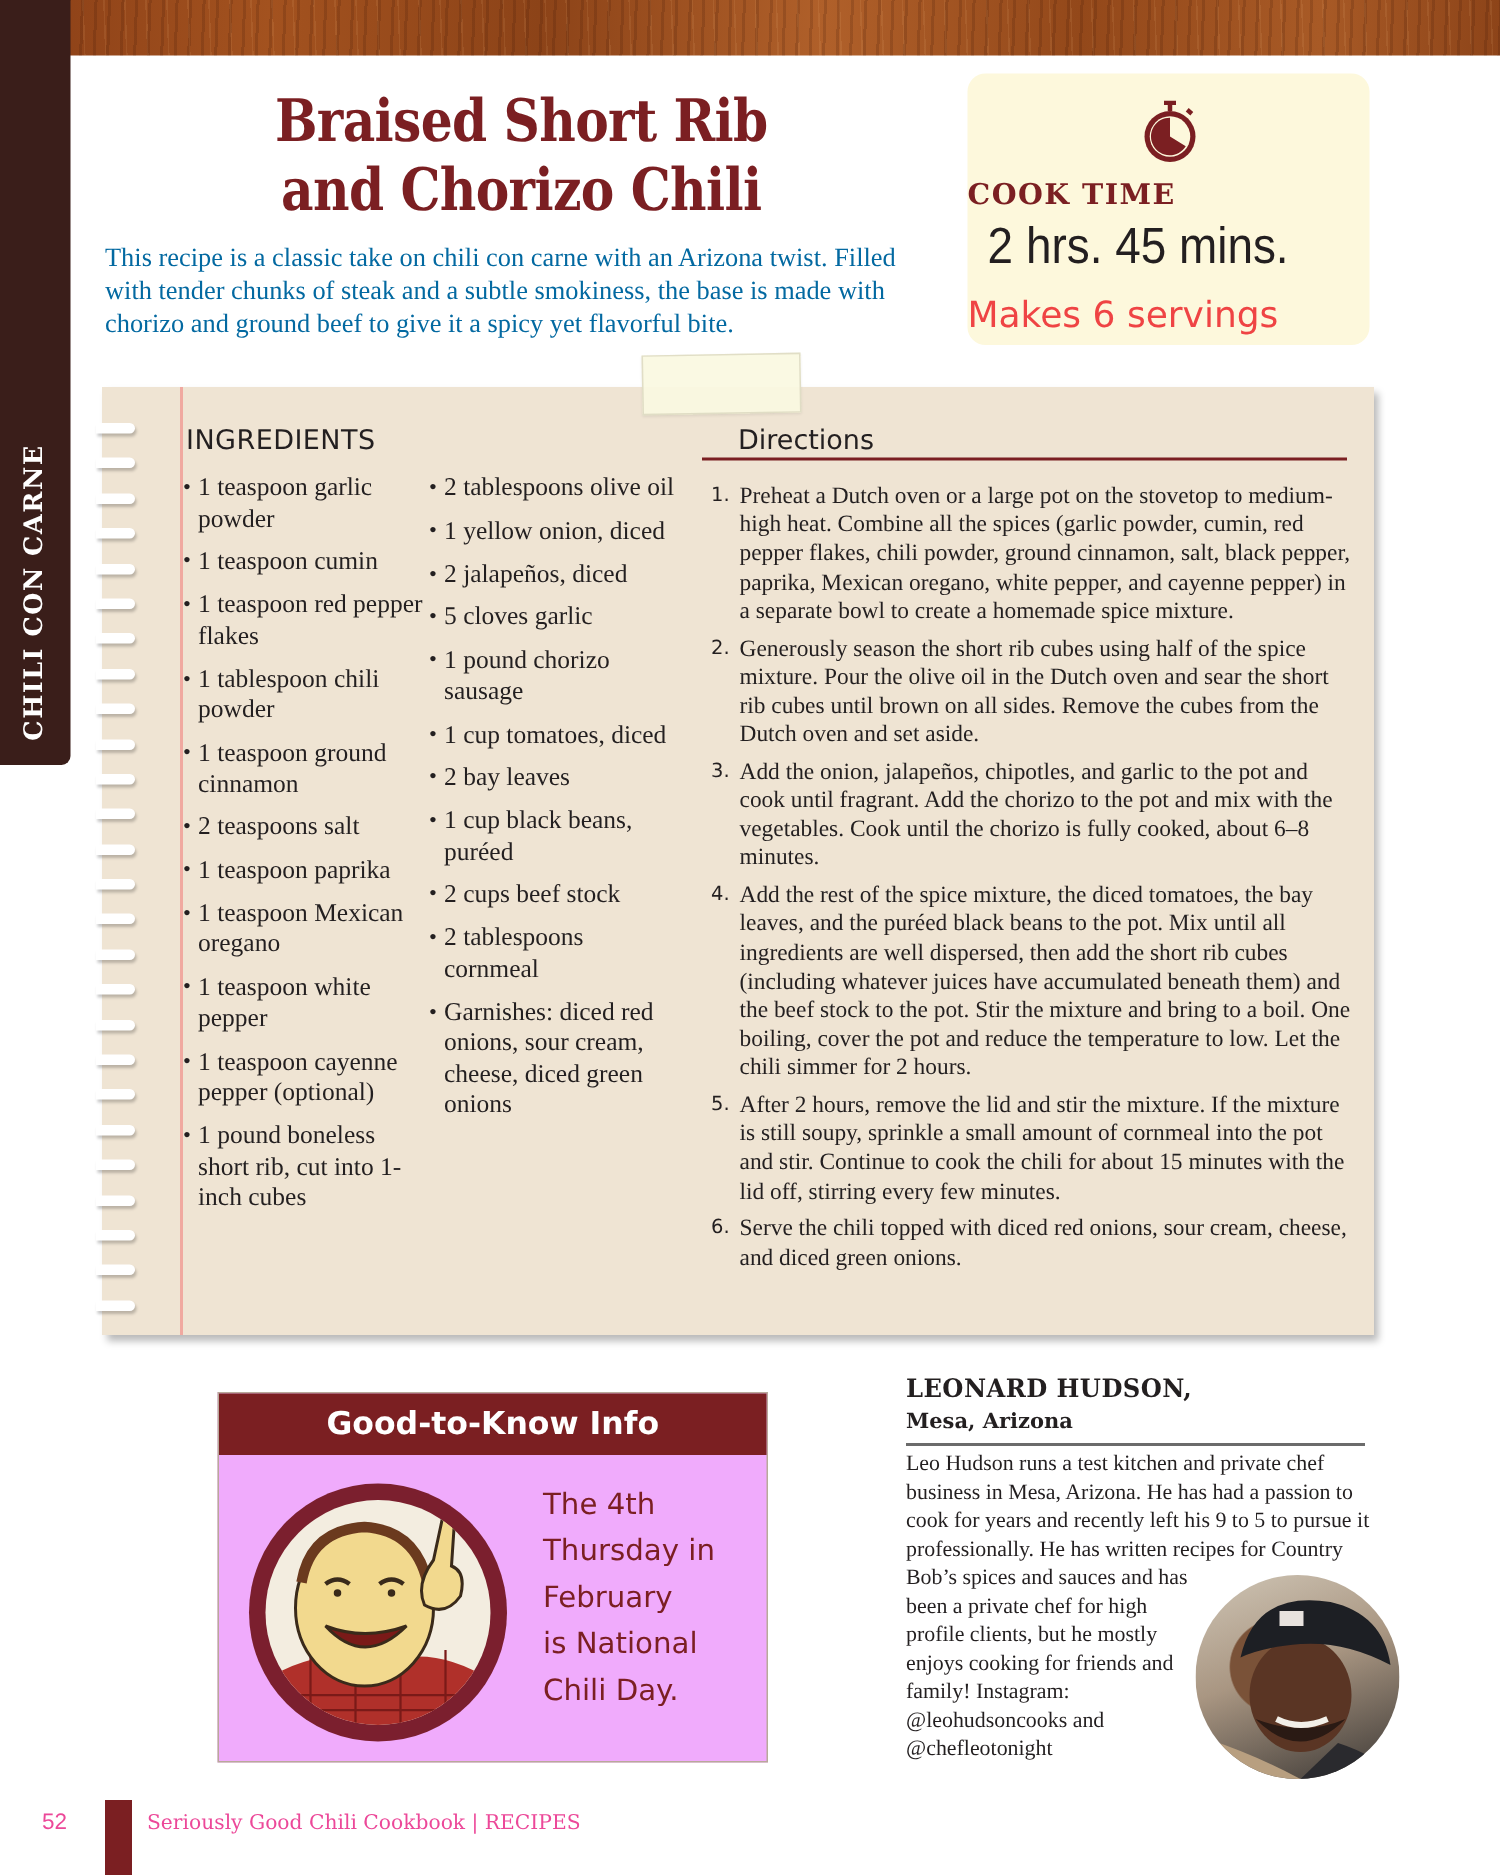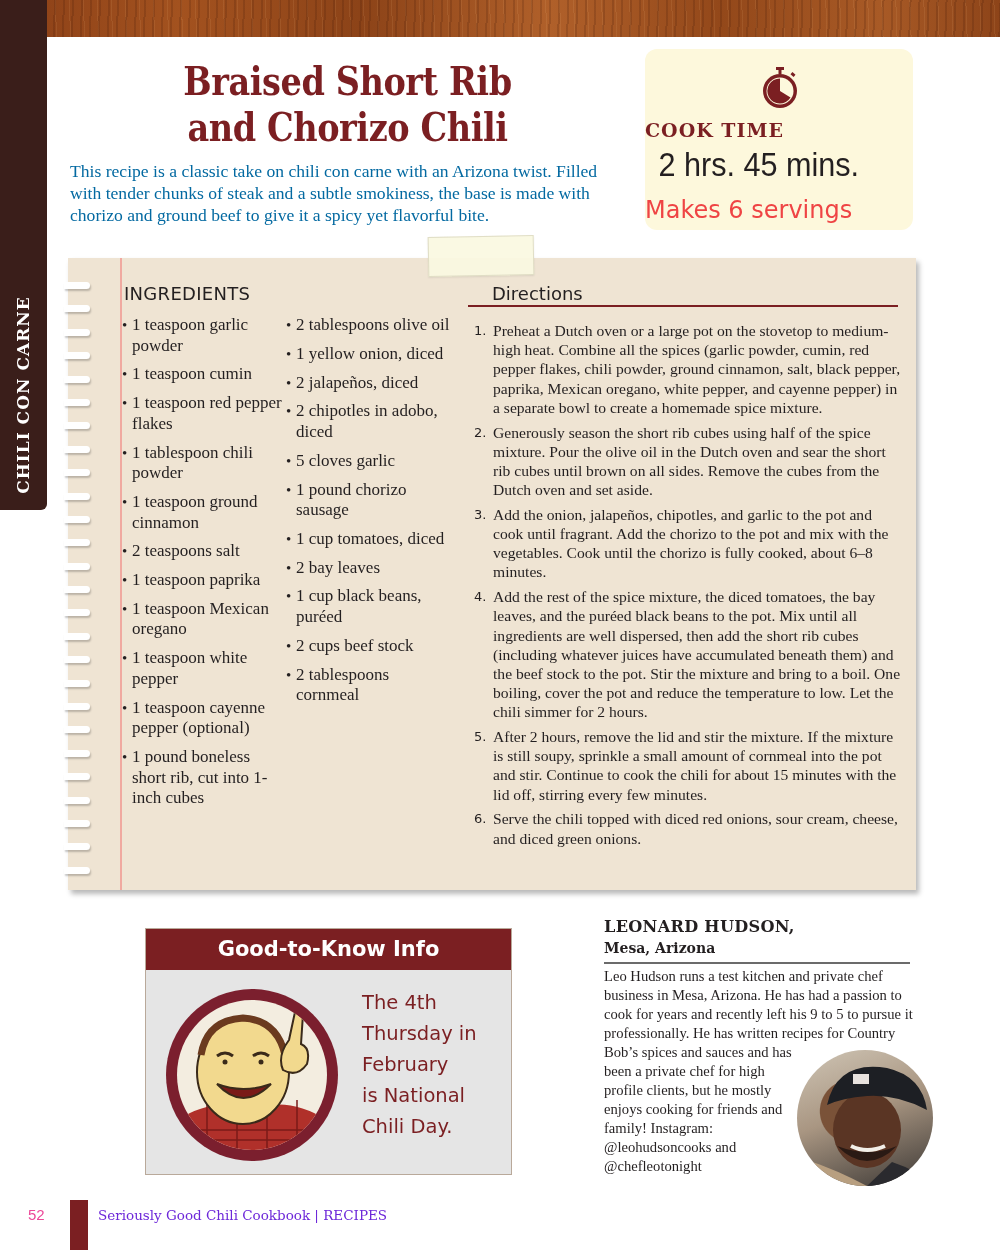--- a/index.html
+++ b/index.html
@@ -90,21 +90,21 @@
     position: absolute; left: 492px; top: 283px;
     font-family: "DejaVu Sans", sans-serif; font-size: 18px; color: #231f20;
   }
   .dir-rule { position: absolute; left: 468px; top: 305px; width: 430px; height: 2px; background: #7b1f22; }
   .dir-list { position: absolute; left: 474px; top: 321px; width: 430px; list-style: none; }
   .dir-list li { position: relative; padding-left: 19px; font-size: 15.6px; line-height: 19.2px; margin-bottom: 5.5px; }
   .dir-list li .num { position: absolute; left: 0; top: 0; font-family: "DejaVu Sans", sans-serif; font-size: 13px; }
 
   .gtk-box {
     position: absolute; left: 145px; top: 928px; width: 367px; height: 247px;
-    background: #e5e5e5; border: 1px solid #b9a99a;
+    background: #f0abfc; border: 1px solid #b9a99a;
   }
   .gtk-header {
     height: 41px; background: #7b1f22; color: #ffffff; text-align: center;
     font-family: "DejaVu Sans", sans-serif; font-weight: bold; font-size: 21px; line-height: 41px;
   }
   .gtk-avatar {
     position: absolute; left: 20px; top: 60px; width: 172px; height: 172px; border-radius: 50%;
     background: #7b1f2e; padding: 11px;
   }
   .gtk-avatar-inner { width: 100%; height: 100%; border-radius: 50%; background: #f3ede0; overflow: hidden; position: relative; }
@@ -127,21 +127,21 @@
     font-size: 14.6px; line-height: 19px; color: #231f20;
   }
   .bio-text .narrow { display: block; width: 200px; }
   .bio-photo {
     position: absolute; left: 797px; top: 1050px; width: 136px; height: 136px; border-radius: 50%; overflow: hidden;
     background: radial-gradient(circle at 40% 45%, #7a5238 0 28%, transparent 29%), linear-gradient(160deg, #cfc5b5 0%, #a99682 45%, #3b3734 100%);
   }
 
   .page-num { position: absolute; left: 28px; top: 1206px; font-family: "Liberation Sans", sans-serif; font-size: 15px; color: #ec4899; }
   .footer-bar { position: absolute; left: 70px; top: 1200px; width: 18px; height: 50px; background: #7b1f22; }
-  .footer-text { position: absolute; left: 98px; top: 1207px; font-family: "DejaVu Serif", serif; font-size: 13.5px; color: #6d28d9; }
+  .footer-text { position: absolute; left: 98px; top: 1207px; font-family: "DejaVu Serif", serif; font-size: 13.5px; color: #ec4899; }
 </style>
 </head>
 <body>
 
 <div class="wood"></div>
 
 <div class="spine">
   <div class="spine-label">
       <span>CHILI CON CARNE</span>
     </div>
@@ -213,28 +213,28 @@
   <li>1 teaspoon paprika</li>
   <li>1 teaspoon Mexican oregano</li>
   <li>1 teaspoon white pepper</li>
   <li>1 teaspoon cayenne pepper (optional)</li>
   <li>1 pound boneless short rib, cut into 1-inch cubes</li>
 </ul>
 <ul class="ing-col col2">
   <li>2 tablespoons olive oil</li>
   <li>1 yellow onion, diced</li>
   <li>2 jalapeños, diced</li>
-  <li>2 chipotles in adobo, diced</li>
   <li>5 cloves garlic</li>
   <li>1 pound chorizo sausage</li>
   <li>1 cup tomatoes, diced</li>
   <li>2 bay leaves</li>
   <li>1 cup black beans, puréed</li>
   <li>2 cups beef stock</li>
   <li>2 tablespoons cornmeal</li>
+  <li>Garnishes: diced red onions, sour cream, cheese, diced green onions</li>
 </ul>
 
 <div class="dir-heading">Directions</div>
 <div class="dir-rule"></div>
 <ol class="dir-list">
   <li><span class="num">1.</span><span>Preheat a Dutch oven or a large pot on the stovetop to medium-high heat. Combine all the spices (garlic powder, cumin, red pepper flakes, chili powder, ground cinnamon, salt, black pepper, paprika, Mexican oregano, white pepper, and cayenne pepper) in a separate bowl to create a homemade spice mixture.</span></li>
   <li><span class="num">2.</span><span>Generously season the short rib cubes using half of the spice mixture. Pour the olive oil in the Dutch oven and sear the short rib cubes until brown on all sides. Remove the cubes from the Dutch oven and set aside.</span></li>
   <li><span class="num">3.</span><span>Add the onion, jalapeños, chipotles, and garlic to the pot and cook until fragrant. Add the chorizo to the pot and mix with the vegetables. Cook until the chorizo is fully cooked, about 6–8 minutes.</span></li>
   <li><span class="num">4.</span><span>Add the rest of the spice mixture, the diced tomatoes, the bay leaves, and the puréed black beans to the pot. Mix until all ingredients are well dispersed, then add the short rib cubes (including whatever juices have accumulated beneath them) and the beef stock to the pot. Stir the mixture and bring to a boil. One boiling, cover the pot and reduce the temperature to low. Let the chili simmer for 2 hours.</span></li>
   <li><span class="num">5.</span><span>After 2 hours, remove the lid and stir the mixture. If the mixture is still soupy, sprinkle a small amount of cornmeal into the pot and stir. Continue to cook the chili for about 15 minutes with the lid off, stirring every few minutes.</span></li>

